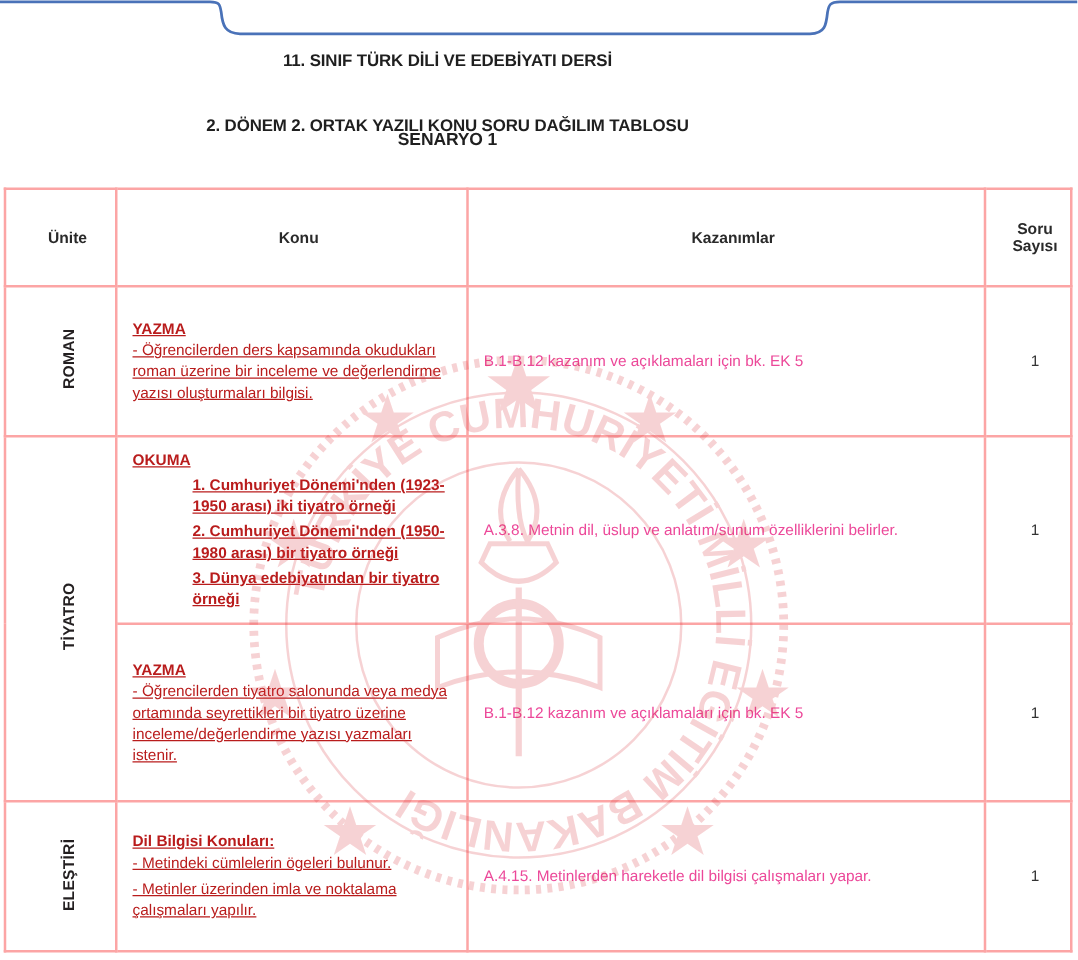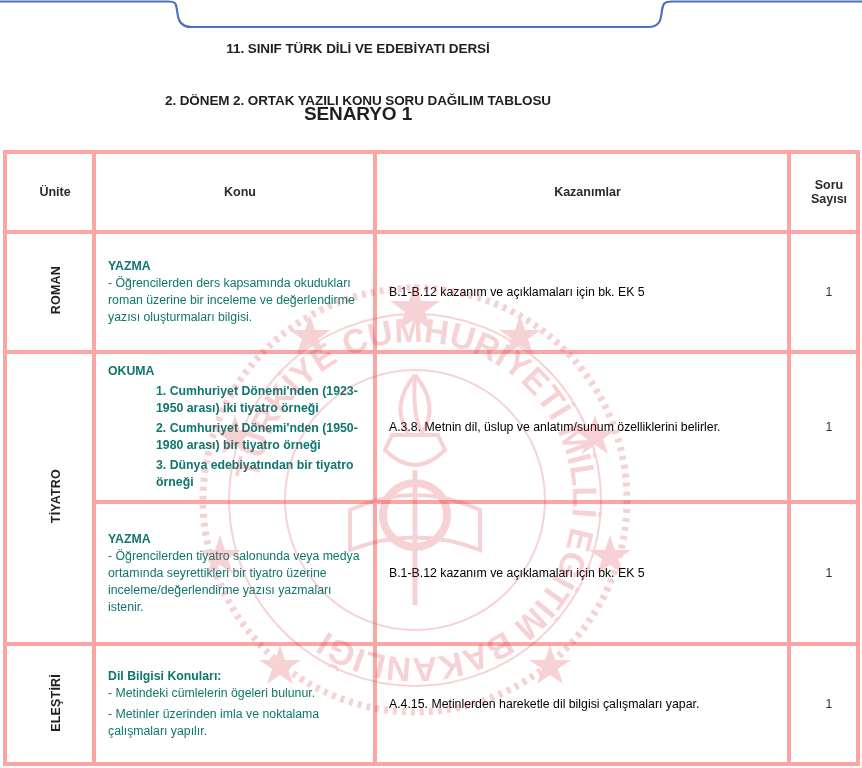--- a/index.html
+++ b/index.html
@@ -7,37 +7,37 @@
     width: 862px; height: 768px; position: relative; overflow: hidden;
     font-family: "Liberation Sans", sans-serif; color: #231f20;
   }
   .top-tab { position: absolute; left: 0; top: 0; width: 862px; height: 34px; }
   .title-line {
     position: absolute; left: 0; width: 716px; text-align: center;
     font-weight: bold; font-size: 13.5px; letter-spacing: -0.1px; color: #1f1f1f;
   }
   #t1 { top: 41px; }
   #t2 { top: 68px; margin-top: 25px; }
-  #t3 { top: 103px; font-size: 19px; }
+  #t3 { top: 103px; font-size: 14px; }
   .watermark { position: absolute; left: 190px; top: 275px; width: 450px; height: 450px; opacity: 0.22; pointer-events: none; }
   table.grid {
     position: absolute; left: 3px; top: 150px; border-collapse: collapse;
     width: 853px; table-layout: fixed; font-size: 12.3px;
   }
   table.grid td, table.grid th {
-    border: 4px solid #fca5a5; vertical-align: middle; padding-left: 12px;
+    border: 2px solid #fca5a5; vertical-align: middle; padding-left: 12px;
   }
   th { font-weight: bold; font-size: 12.5px; text-align: center; height: 74px; color: #2a2a2a; }
   td.unit { text-align: center; padding: 0; }
   .vert {
     display: inline-block; writing-mode: vertical-rl; transform: rotate(180deg);
     font-weight: bold; font-size: 12.5px; letter-spacing: 0.2px;
   }
-  td.konu { padding: 6px 6px 6px 6px; line-height: 17px; color: #0f766e; }
-  td.kaz { padding: 4px 5px; line-height: 17px; color: #000000; }
+  td.konu { padding: 6px 6px 6px 6px; line-height: 17px; color: #b91c1c; text-decoration: underline; }
+  td.kaz { padding: 4px 5px; line-height: 17px; color: #ec4899; }
   td.count { text-align: center; color: #333; }
   .head-b { font-weight: bold; display: block; }
   .item-b { font-weight: bold; display: block; margin-top: 3px; }
   .dash { display: block; }
   .dash + .dash { margin-top: 4px; }
   .indent { padding-left: 3px; margin-left: 45px; }
 </style>
 </head>
 <body>
 

